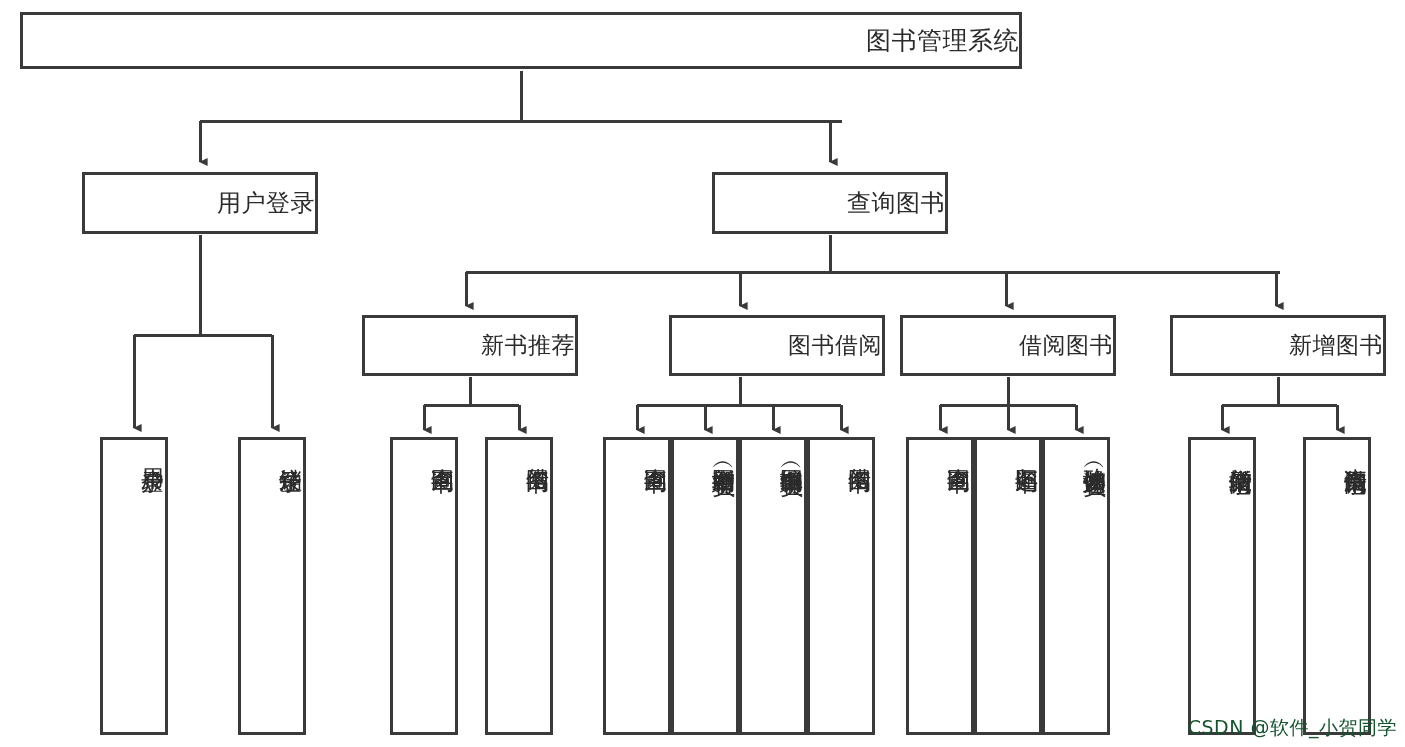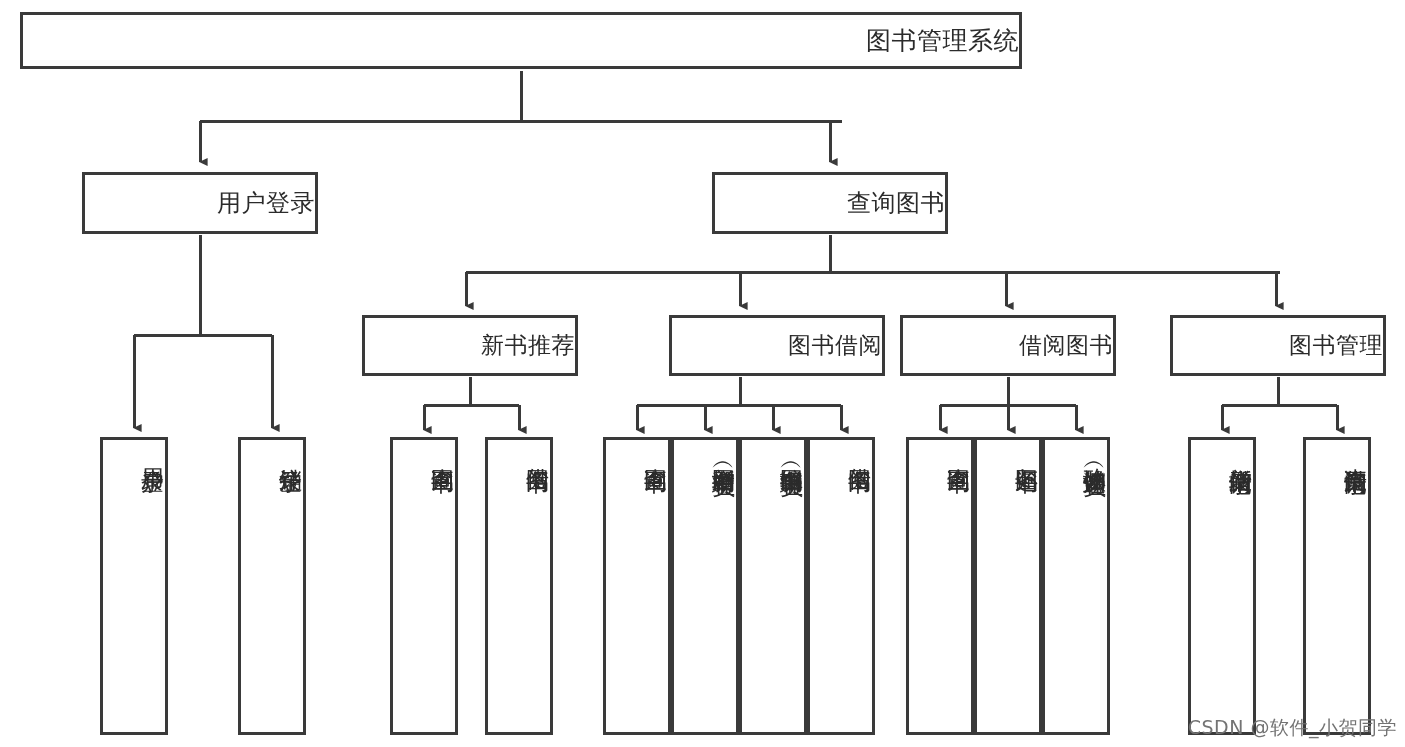--- a/index.html
+++ b/index.html
@@ -61,21 +61,21 @@
     line-height: 1.12;
     letter-spacing: 1px;
     white-space: nowrap;
     color: #2b2b2b;
   }
   #watermark {
     position: absolute;
     right: 8px;
     bottom: 6px;
     font-size: 19px;
-    color: #737373;
+    color: #14532d;
     white-space: nowrap;
     letter-spacing: 0.5px;
     margin-top: 35px;
   }
 </style>
 </head>
 <body>
 
 <div id="diagram-root">
 
@@ -143,21 +143,21 @@
   <div class="node level3" style="left:362px; top:315px; width:216px; height:61px;">
     <span class="label-h">新书推荐</span>
   </div>
   <div class="node level3" style="left:632px; top:315px; width:216px; height:61px;margin-left:37px;">
     <span class="label-h">图书借阅</span>
   </div>
   <div class="node level3" style="left:900px; top:315px; width:216px; height:61px;">
     <span class="label-h">借阅图书</span>
   </div>
   <div class="node level3" style="left:1170px; top:315px; width:216px; height:61px;">
-    <span class="label-h">图书管理</span>
+    <span class="label-h">新增图书</span>
   </div>
 
   <div class="node leaf" style="left:100px; top:437px; width:68px; height:298px;">
     <span class="label-v">用户登录</span>
   </div>
   <div class="node leaf" style="left:238px; top:437px; width:68px; height:298px;">
     <span class="label-v">注销登录</span>
   </div>
 
   <div class="node leaf" style="left:390px; top:437px; width:68px; height:298px;">

